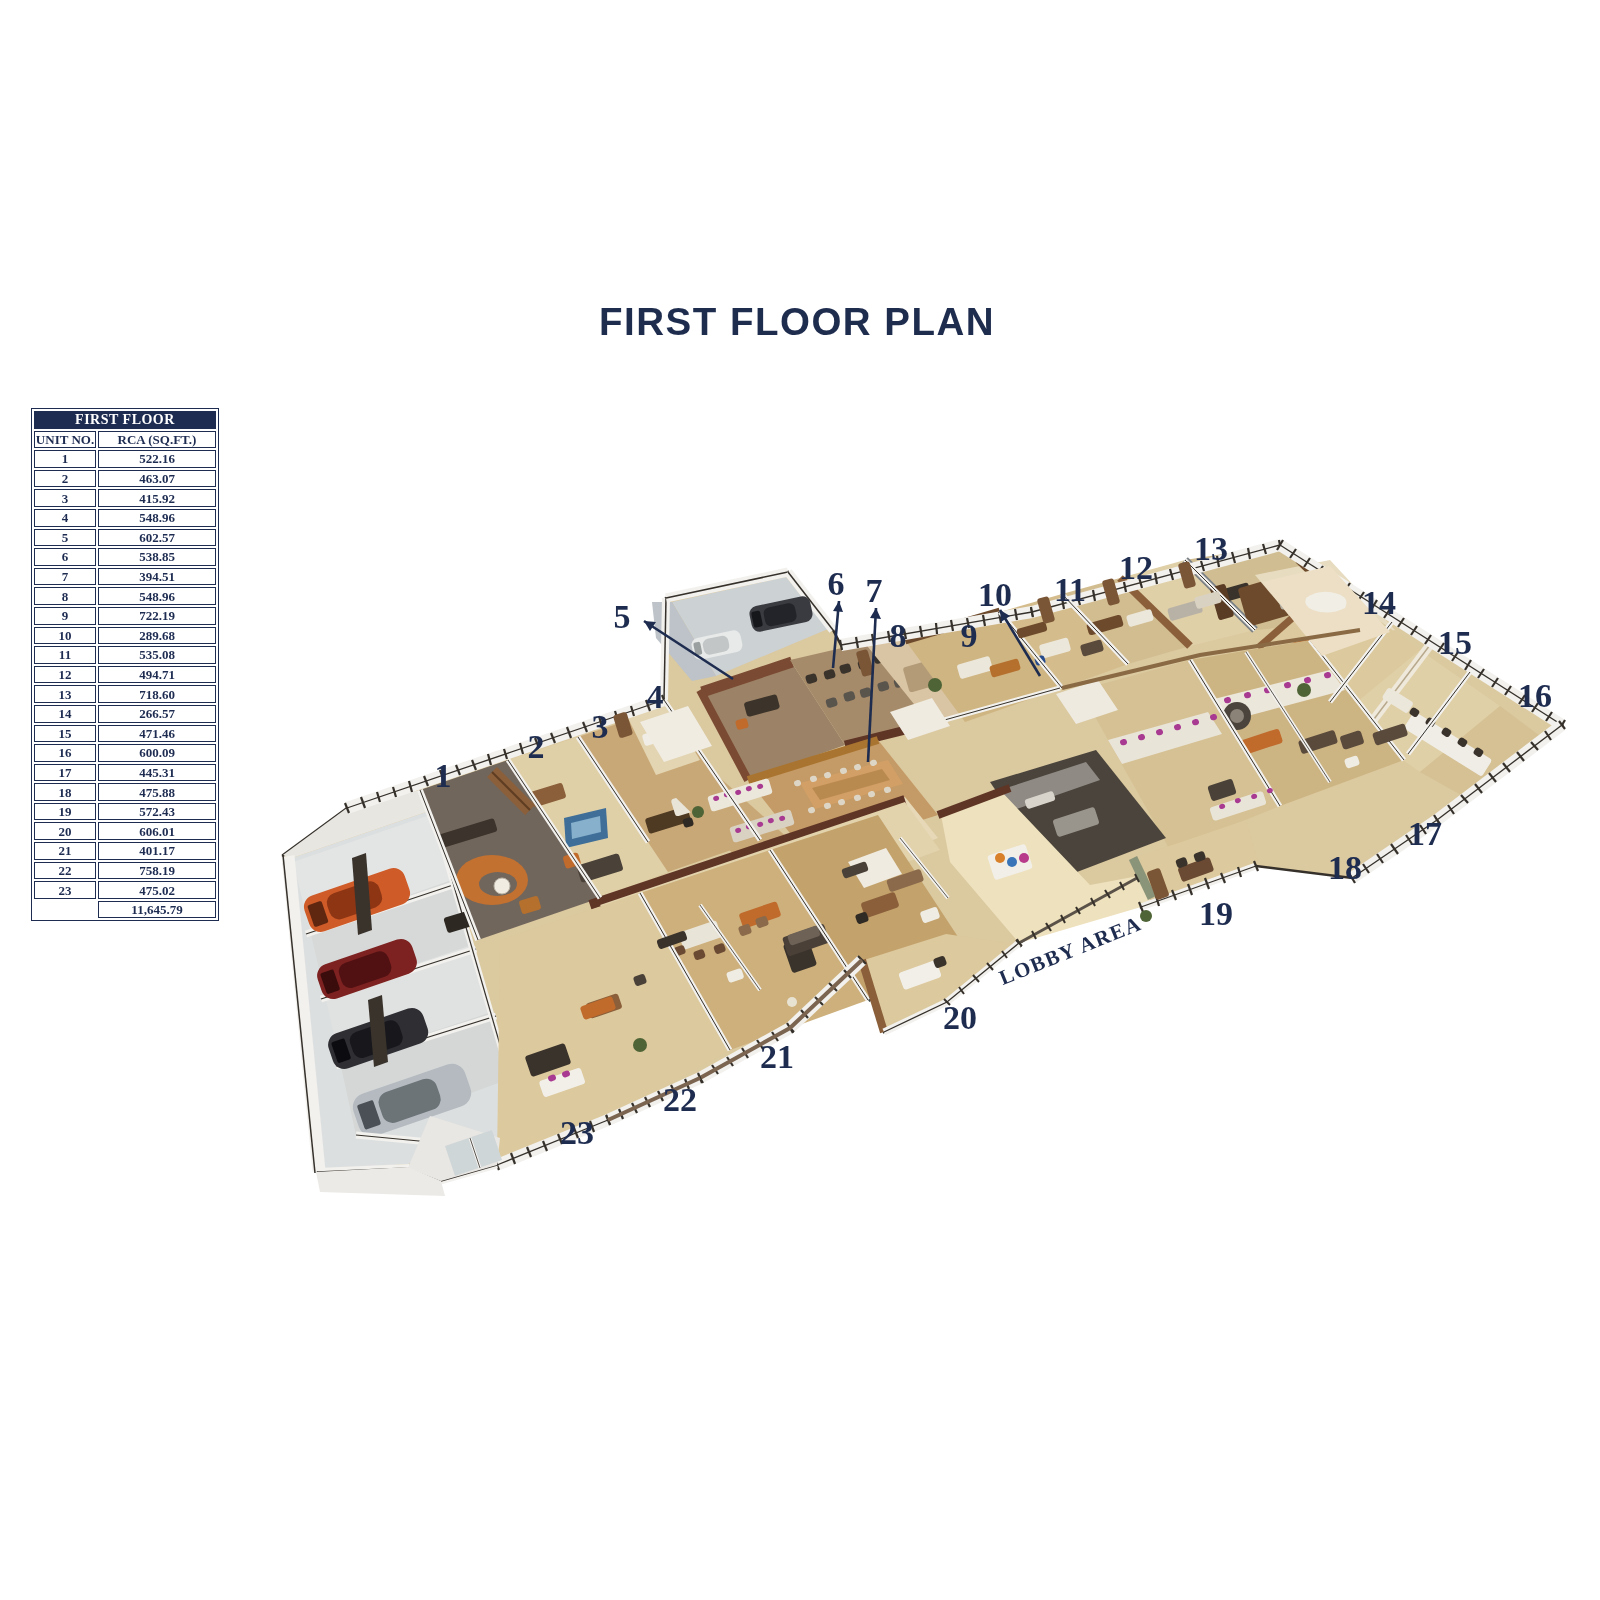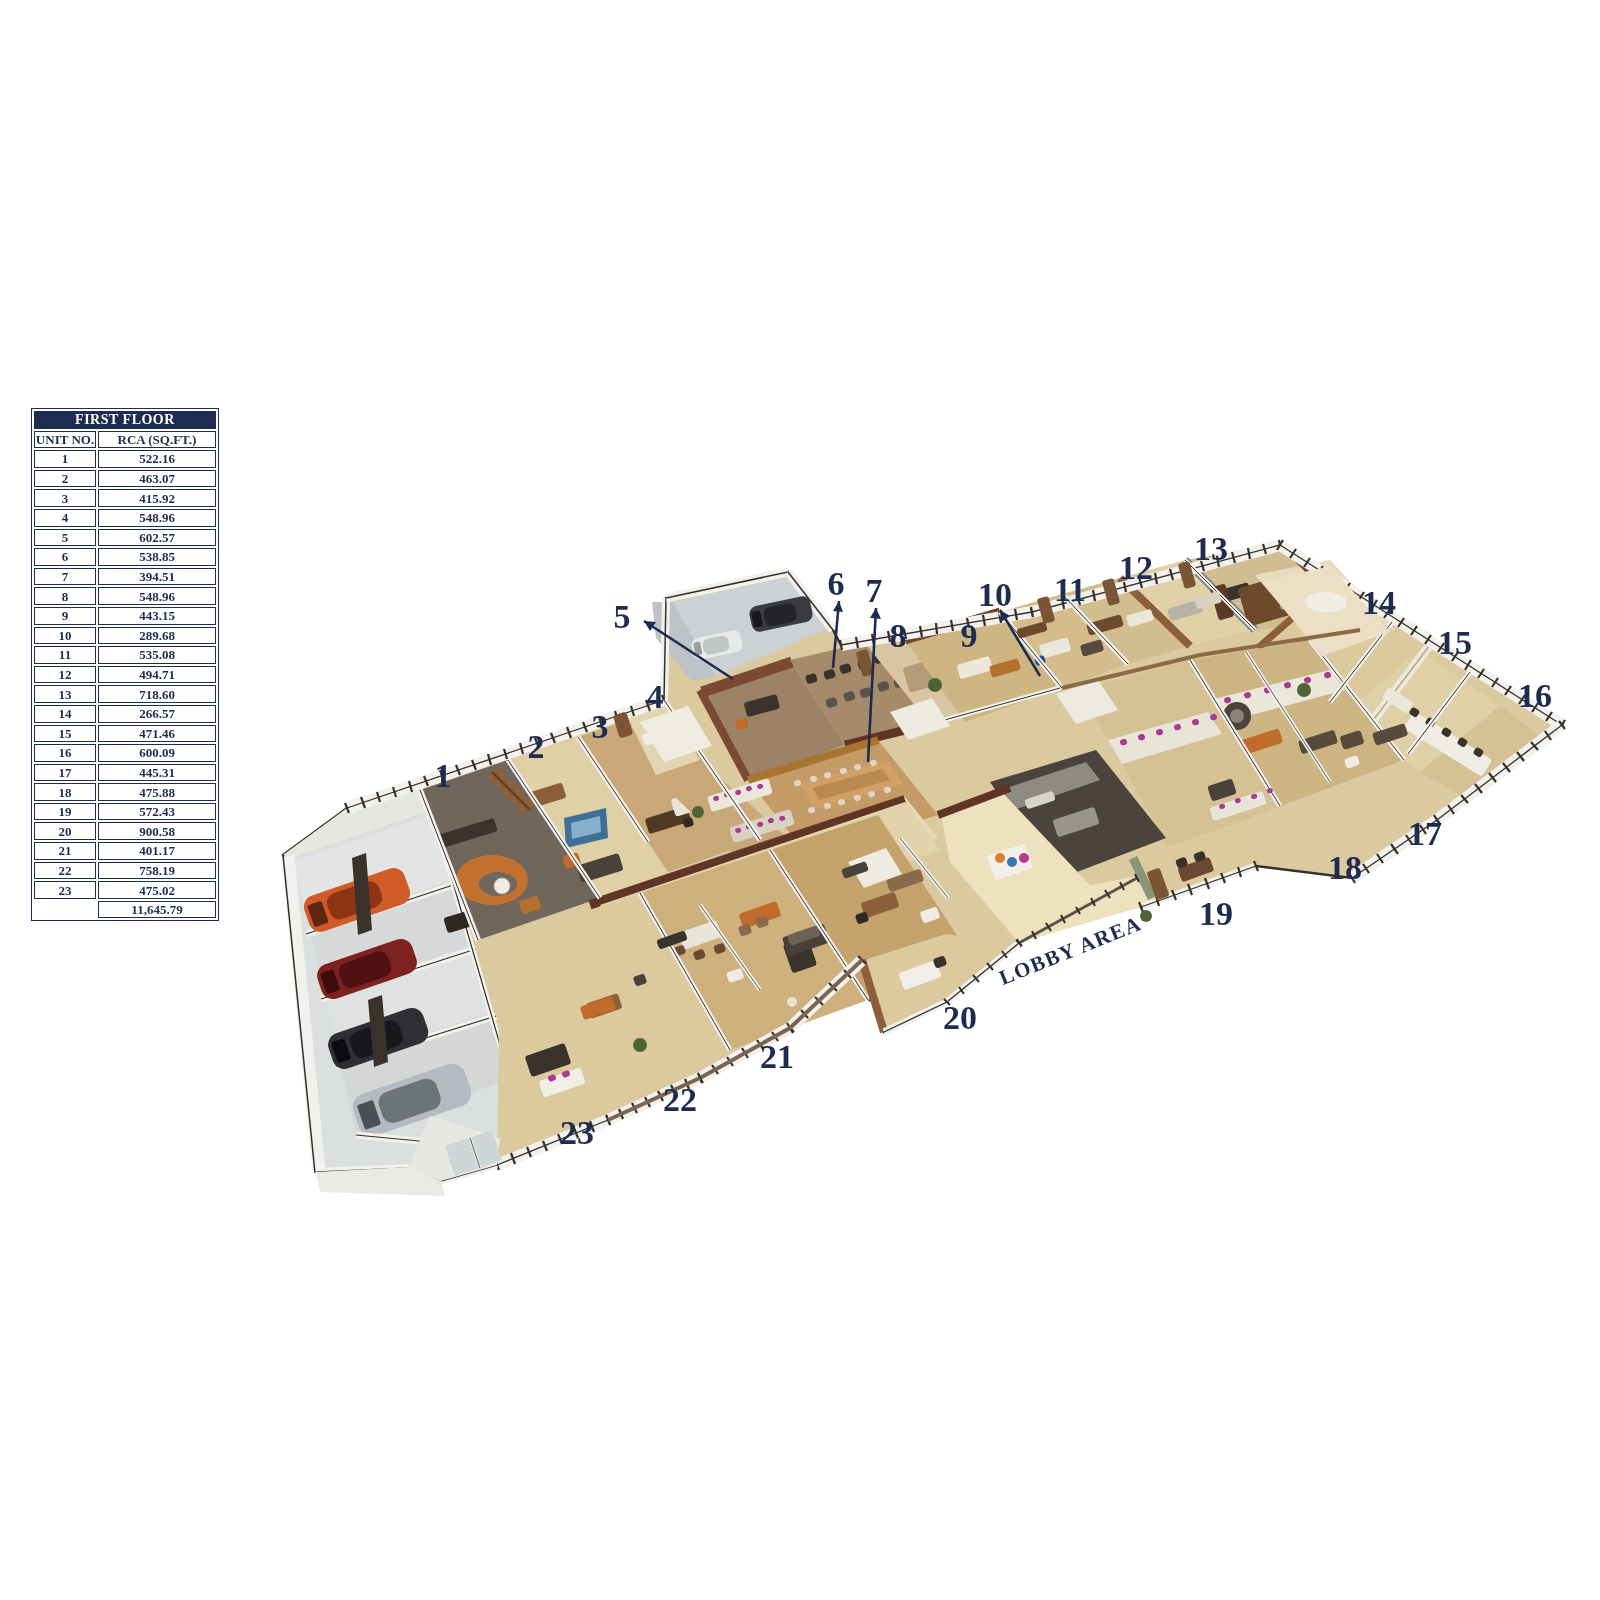--- a/index.html
+++ b/index.html
@@ -15,20 +15,21 @@
   table.area th.hdr { background:#1e2c52; color:#ffffff; font-size:14px; letter-spacing:0.5px;margin-left:28px; }
   table.area td.nb { border:none; }
   .c1 { width:60px; }
   svg.plan { position:absolute; left:0; top:0; }
 </style>
 </head>
 <body>
 
 <div class="page">
 
+<div class="title">FIRST FLOOR PLAN</div>
 
 <table class="area">
 <tbody>
         <tr>
           <th class="hdr" colspan="2">FIRST FLOOR</th>
         </tr>
 <tr>
           <td class="c1">UNIT NO.</td>
           <td class="c2">RCA (SQ.FT.)</td>
         </tr>
@@ -59,21 +60,21 @@
 <tr>
           <td class="c1">7</td>
           <td class="c2">394.51</td>
         </tr>
 <tr>
           <td class="c1">8</td>
           <td class="c2">548.96</td>
         </tr>
 <tr>
           <td class="c1">9</td>
-          <td class="c2">443.15</td>
+          <td class="c2">722.19</td>
         </tr>
 <tr>
           <td class="c1">10</td>
           <td class="c2">289.68</td>
         </tr>
 <tr>
           <td class="c1">11</td>
           <td class="c2">535.08</td>
         </tr>
 <tr>
@@ -103,21 +104,21 @@
 <tr>
           <td class="c1">18</td>
           <td class="c2">475.88</td>
         </tr>
 <tr>
           <td class="c1">19</td>
           <td class="c2">572.43</td>
         </tr>
 <tr>
           <td class="c1">20</td>
-          <td class="c2">900.58</td>
+          <td class="c2">606.01</td>
         </tr>
 <tr>
           <td class="c1">21</td>
           <td class="c2">401.17</td>
         </tr>
 <tr>
           <td class="c1">22</td>
           <td class="c2">758.19</td>
         </tr>
 <tr>

